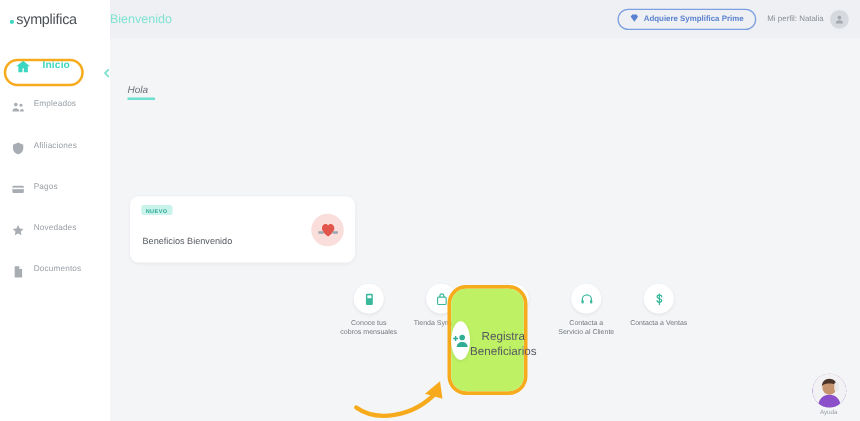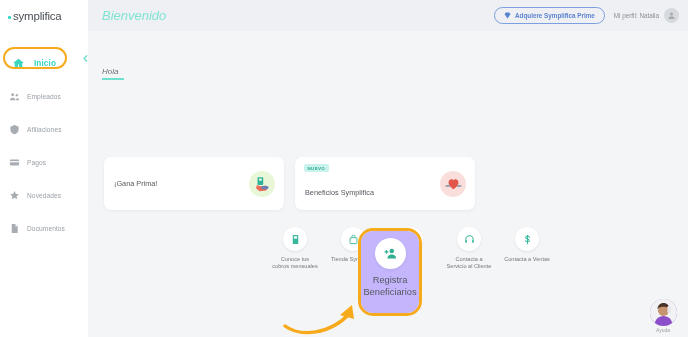--- a/index.html
+++ b/index.html
@@ -18,21 +18,21 @@
   }
   .brand {
     display: flex; align-items: center; gap: 2px;
     height: 31px; padding-left: 8px;
   }
   .brand-dot { width: 3px; height: 3px; background: #3ad6c0; border-radius: 1px; margin-bottom: -4px; }
   .brand-name { font-size: 11.5px; color: #4a4f55; letter-spacing: -0.2px; }
 
   .nav { margin-top: 16px; }
   .nav-item {
-    position: relative; display: flex; align-items: center;
+    position: relative; display: flex; align-items: flex-start;
     height: 32px; margin-bottom: 1px; padding-left: 9px; gap: 7px;
   }
   .nav-item .ic { width: 11px; height: 11px; flex: 0 0 11px; display: flex; align-items: center; justify-content: center; }
   .nav-item .lbl { font-size: 6.6px; color: #9aa0a6; letter-spacing: 0.1px; }
   .nav-item.active .lbl { color: #3ad6c0; font-size: 8.2px; font-weight: bold; }
   .nav-item.active { padding-left: 12px; gap: 9px; }
   .nav-item.active .ic { width: 13px; height: 13px; flex: 0 0 13px; }
   .hl-ring {
     position: absolute; left: 3px; top: 47px; width: 64px; height: 22px;
     border: 2.2px solid #f7ab1c; border-radius: 11px; z-index: 6; pointer-events: none;
@@ -40,21 +40,21 @@
   .collapse-btn {
     position: absolute; left: 80px; top: 53px; width: 11px; height: 11px;
     display: flex; align-items: center; justify-content: center; z-index: 7;
   }
 
   
   .topbar {
     position: absolute; left: 88px; top: 0; right: 0; height: 31px;
     background: #eef0f3; display: flex; align-items: center;
   }
-  .welcome { margin-left: 14px; font-size: 13px; color: #7fe3d4; font-style: italic; }
+  .welcome { font-size: 10px; color: #7fe3d4; }
   .topbar-right { margin-left: auto; display: flex; align-items: center; gap: 9px; padding-right: 9px; }
   .prime-btn {
     display: flex; align-items: center; gap: 4px;
     height: 17px; padding: 0 9px; border: 1px solid #7b9fe0; border-radius: 9px;
     background: transparent; color: #5b82cf; font-size: 6.3px; font-weight: bold;
     font-family: "Liberation Sans", sans-serif; cursor: pointer; white-space: nowrap;
   }
   .profile { display: flex; align-items: center; gap: 5px; cursor: pointer; }
   .profile-label { font-size: 6.3px; color: #8b9097; }
   .avatar {
@@ -101,22 +101,22 @@
   }
   .qa-label { font-size: 5.6px; color: #74797f; text-align: center; line-height: 1.32; }
 
   
   .qa-hl-ring {
     position: absolute; left: 358px; top: 228px; width: 64px; height: 88px;
     border: 3px solid #f7ab1c; border-radius: 15px; z-index: 9; pointer-events: none;
   }
   .qa-hl-content {
     position: absolute; left: 361px; top: 231px; width: 58px; height: 82px;
-    background: #c4b5fd; border-radius: 12px; z-index: 10;
-    display: flex; flex-direction: column; align-items: center; padding-top: 7px; cursor: pointer;
+    background: #bef264; border-radius: 12px; z-index: 10;
+    display: flex; flex-direction: row; align-items: center; padding-top: 7px; cursor: pointer;
   }
   .qa-hl-circle {
     width: 31px; height: 31px; border-radius: 50%; background: #ffffff;
     box-shadow: 0 1px 3px rgba(60,70,90,.12);
     display: flex; align-items: center; justify-content: center; margin-bottom: 6px;
   }
   .qa-hl-label { font-size: 9.3px; color: #55595f; text-align: center; line-height: 1.25; }
 
   .arrow-svg { position: absolute; left: 282px; top: 296px; z-index: 8; }
 
@@ -237,36 +237,25 @@
 
   <div class="main">
 
     <div class="hola-wrap">
       <div class="hola">Hola</div>
       <div class="hola-underline"></div>
     </div>
 
     <div class="cards">
 
-      <div class="card">
-        <span class="card-title">¡Gana Prima!</span>
-        <span class="card-icon ci-green">
-          <svg width="17" height="17" viewBox="0 0 24 24">
-              <rect x="5" y="3" width="8" height="11" rx="1" fill="#2eb39a"></rect>
-              <rect x="7" y="5" width="4" height="3" fill="#e7f7d8"></rect>
-              <path d="M4 14l5 2 7-1 4 2-3 5-9 1-5-4z" fill="#e96a55"></path>
-              <path d="M10 16l7-1 4 2-2 3-8 0z" fill="#6b7fb5"></path>
-            </svg>
-        </span>
-      </div>
 
 
       <div class="card has-badge">
         <span class="badge-nuevo">NUEVO</span>
-        <span class="card-title">Beneficios Symplifica</span>
+        <span class="card-title">Beneficios Bienvenido</span>
         <span class="card-icon ci-pink">
           <svg width="17" height="17" viewBox="0 0 24 24">
               <path d="M12 20s-7-4.4-7-9.2C5 7.6 7.2 6 9.2 6c1.4 0 2.3.8 2.8 1.6C12.5 6.8 13.4 6 14.8 6 16.8 6 19 7.6 19 10.8 19 15.6 12 20 12 20z" fill="#e2554a"></path>
               <path d="M1 14h6v3H1zM17 14h6v3h-6z" fill="#9aa4b0"></path>
             </svg>
         </span>
       </div>
 
     </div>
 

